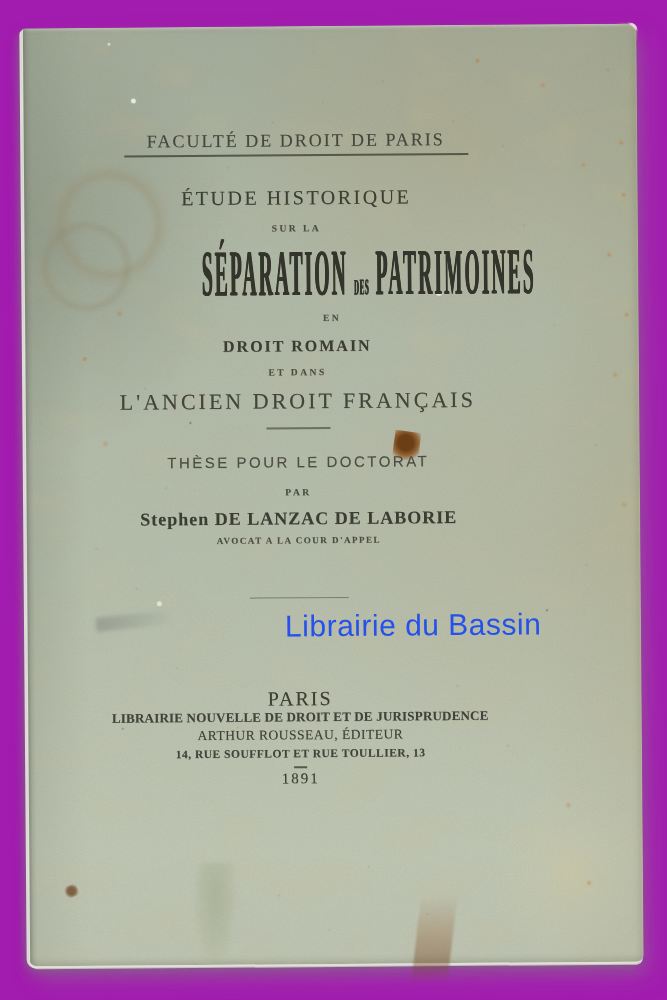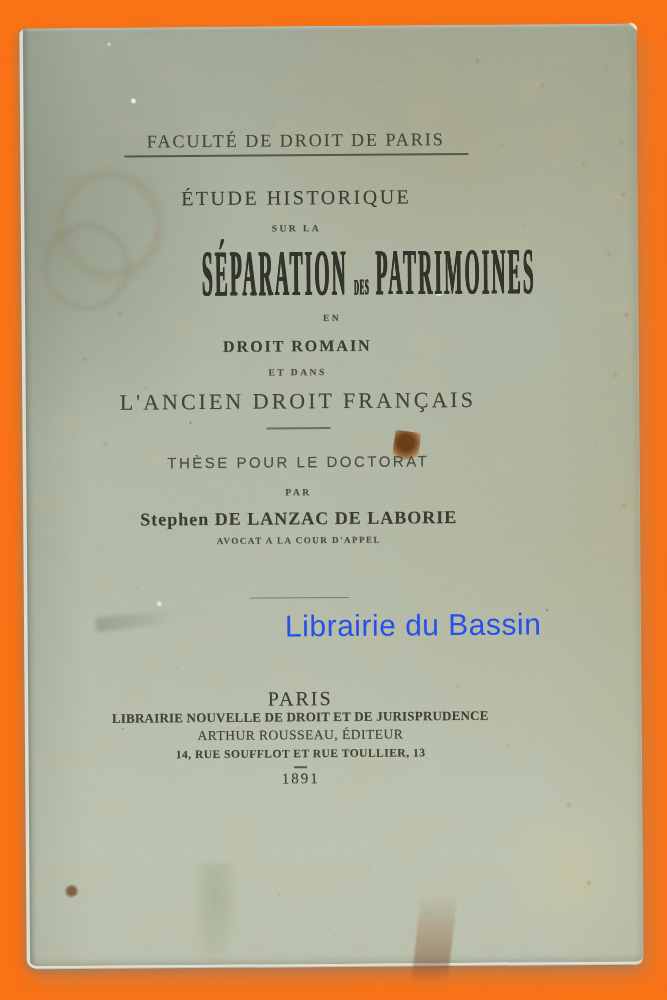--- a/index.html
+++ b/index.html
@@ -2,21 +2,21 @@
 <html><head>
 <meta charset="utf-8">
 <style>
   html,body{margin:0;padding:0;}
   body{
     width:667px;height:1000px;
     background:#ffffff;
     font-family:"Liberation Serif", serif;
     overflow:hidden;
   }
-  .photo{position:relative;width:667px;height:1000px;background:#f97316;}
+  .photo{position:relative;width:667px;height:1000px;background:#a21caf;}
 
   
   .book{
     position:absolute;left:25px;top:26px;width:615px;height:938px;
     background-color:#b5bdac;
     background-image:
       radial-gradient(ellipse 55% 30% at 72% 12%, rgba(176,160,118,.30), transparent 70%),
       radial-gradient(ellipse 45% 35% at 6% 22%, rgba(108,118,102,.32), transparent 65%),
       radial-gradient(ellipse 60% 40% at 88% 55%, rgba(180,168,122,.20), transparent 70%),
       linear-gradient(180deg, rgba(138,146,128,.38) 0%, rgba(158,166,146,.18) 22%,

